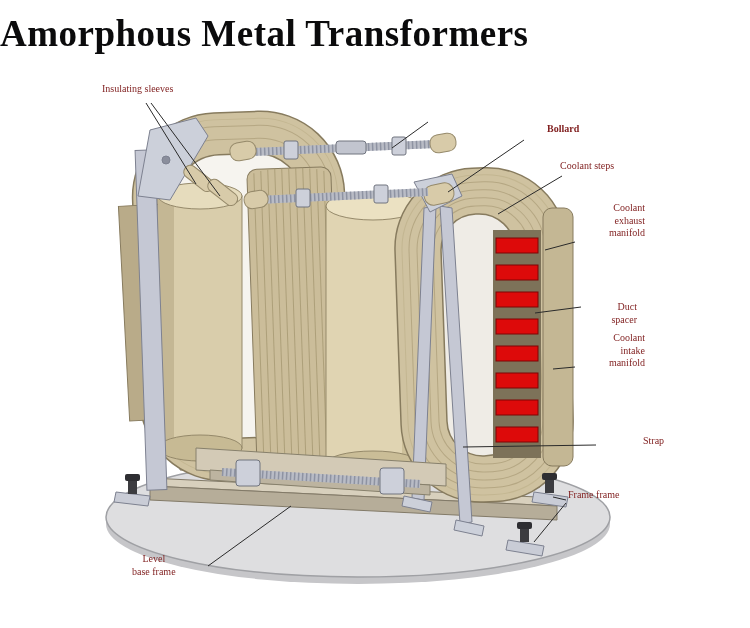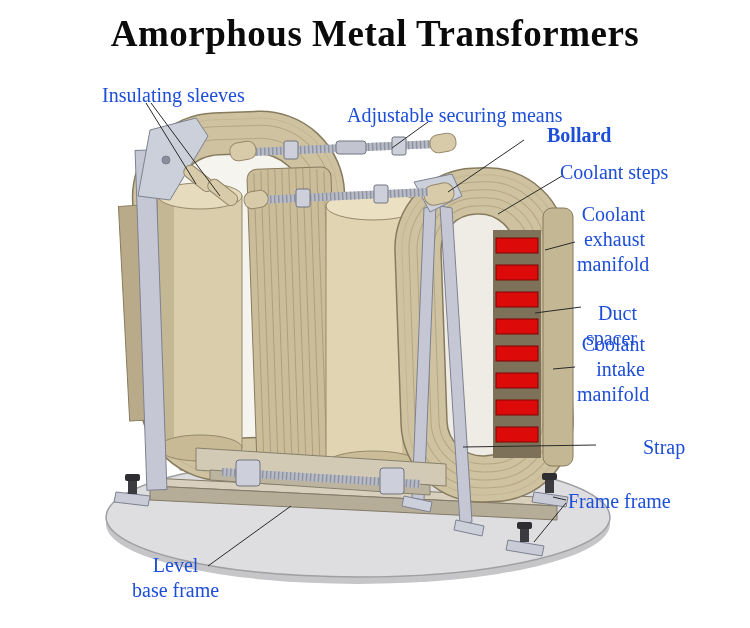--- a/index.html
+++ b/index.html
@@ -7,33 +7,33 @@
     position:relative;
     width:750px;height:628px;
     background:#ffffff;
     overflow:hidden;
     font-family:"Liberation Serif", serif;
   }
   .title{
     position:absolute;
     left:0; top:12px; width:100%;
     margin:0;
-    text-align:center;
+    text-align:left;
     font-family:"Liberation Serif", serif;
     font-size:37px;
     font-weight:bold;
     color:#0b0b0c;
     letter-spacing:0.5px;
   }
   .art{position:absolute;left:0;top:0;}
   .lbl{
     position:absolute;
-    font-size:20px;
+    font-size:10px;
     line-height:1.25;
-    color:#1d4ed8;
+    color:#7f1d1d;
     white-space:nowrap;
   }
   .multi{white-space:pre-line;}
   .ctr{text-align:right;}
   #lbl-insulating{left:102px;top:83px;}
   #lbl-adjustable{left:347px;top:103px;}
   #lbl-bollard{left:547px;top:123px;font-weight:bold;}
   #lbl-cavity{left:560px;top:160px;}
   #lbl-exhaust{left:577px;top:202px;width:68px;}
   #lbl-duct{left:583px;top:283px;width:54px;margin-top:18px;}
@@ -185,21 +185,20 @@
       <path d="M596,445 L463,447"></path>
       <path d="M566,500 L553,497"></path>
       <path d="M566,503 L534,542"></path>
       <path d="M208,566 L291,506"></path>
     </g>
   </svg>
 
   <h1 class="title">Amorphous Metal Transformers</h1>
 
   <div class="lbl" id="lbl-insulating">Insulating sleeves</div>
-  <div class="lbl" id="lbl-adjustable">Adjustable securing means</div>
   <div class="lbl" id="lbl-bollard">Bollard</div>
   <div class="lbl" id="lbl-cavity">Coolant steps</div>
   <div class="lbl multi ctr" id="lbl-exhaust">Coolant
 exhaust
 manifold</div>
   <div class="lbl multi ctr" id="lbl-duct">Duct
 spacer</div>
   <div class="lbl multi ctr" id="lbl-intake">Coolant
 intake
 manifold</div>

